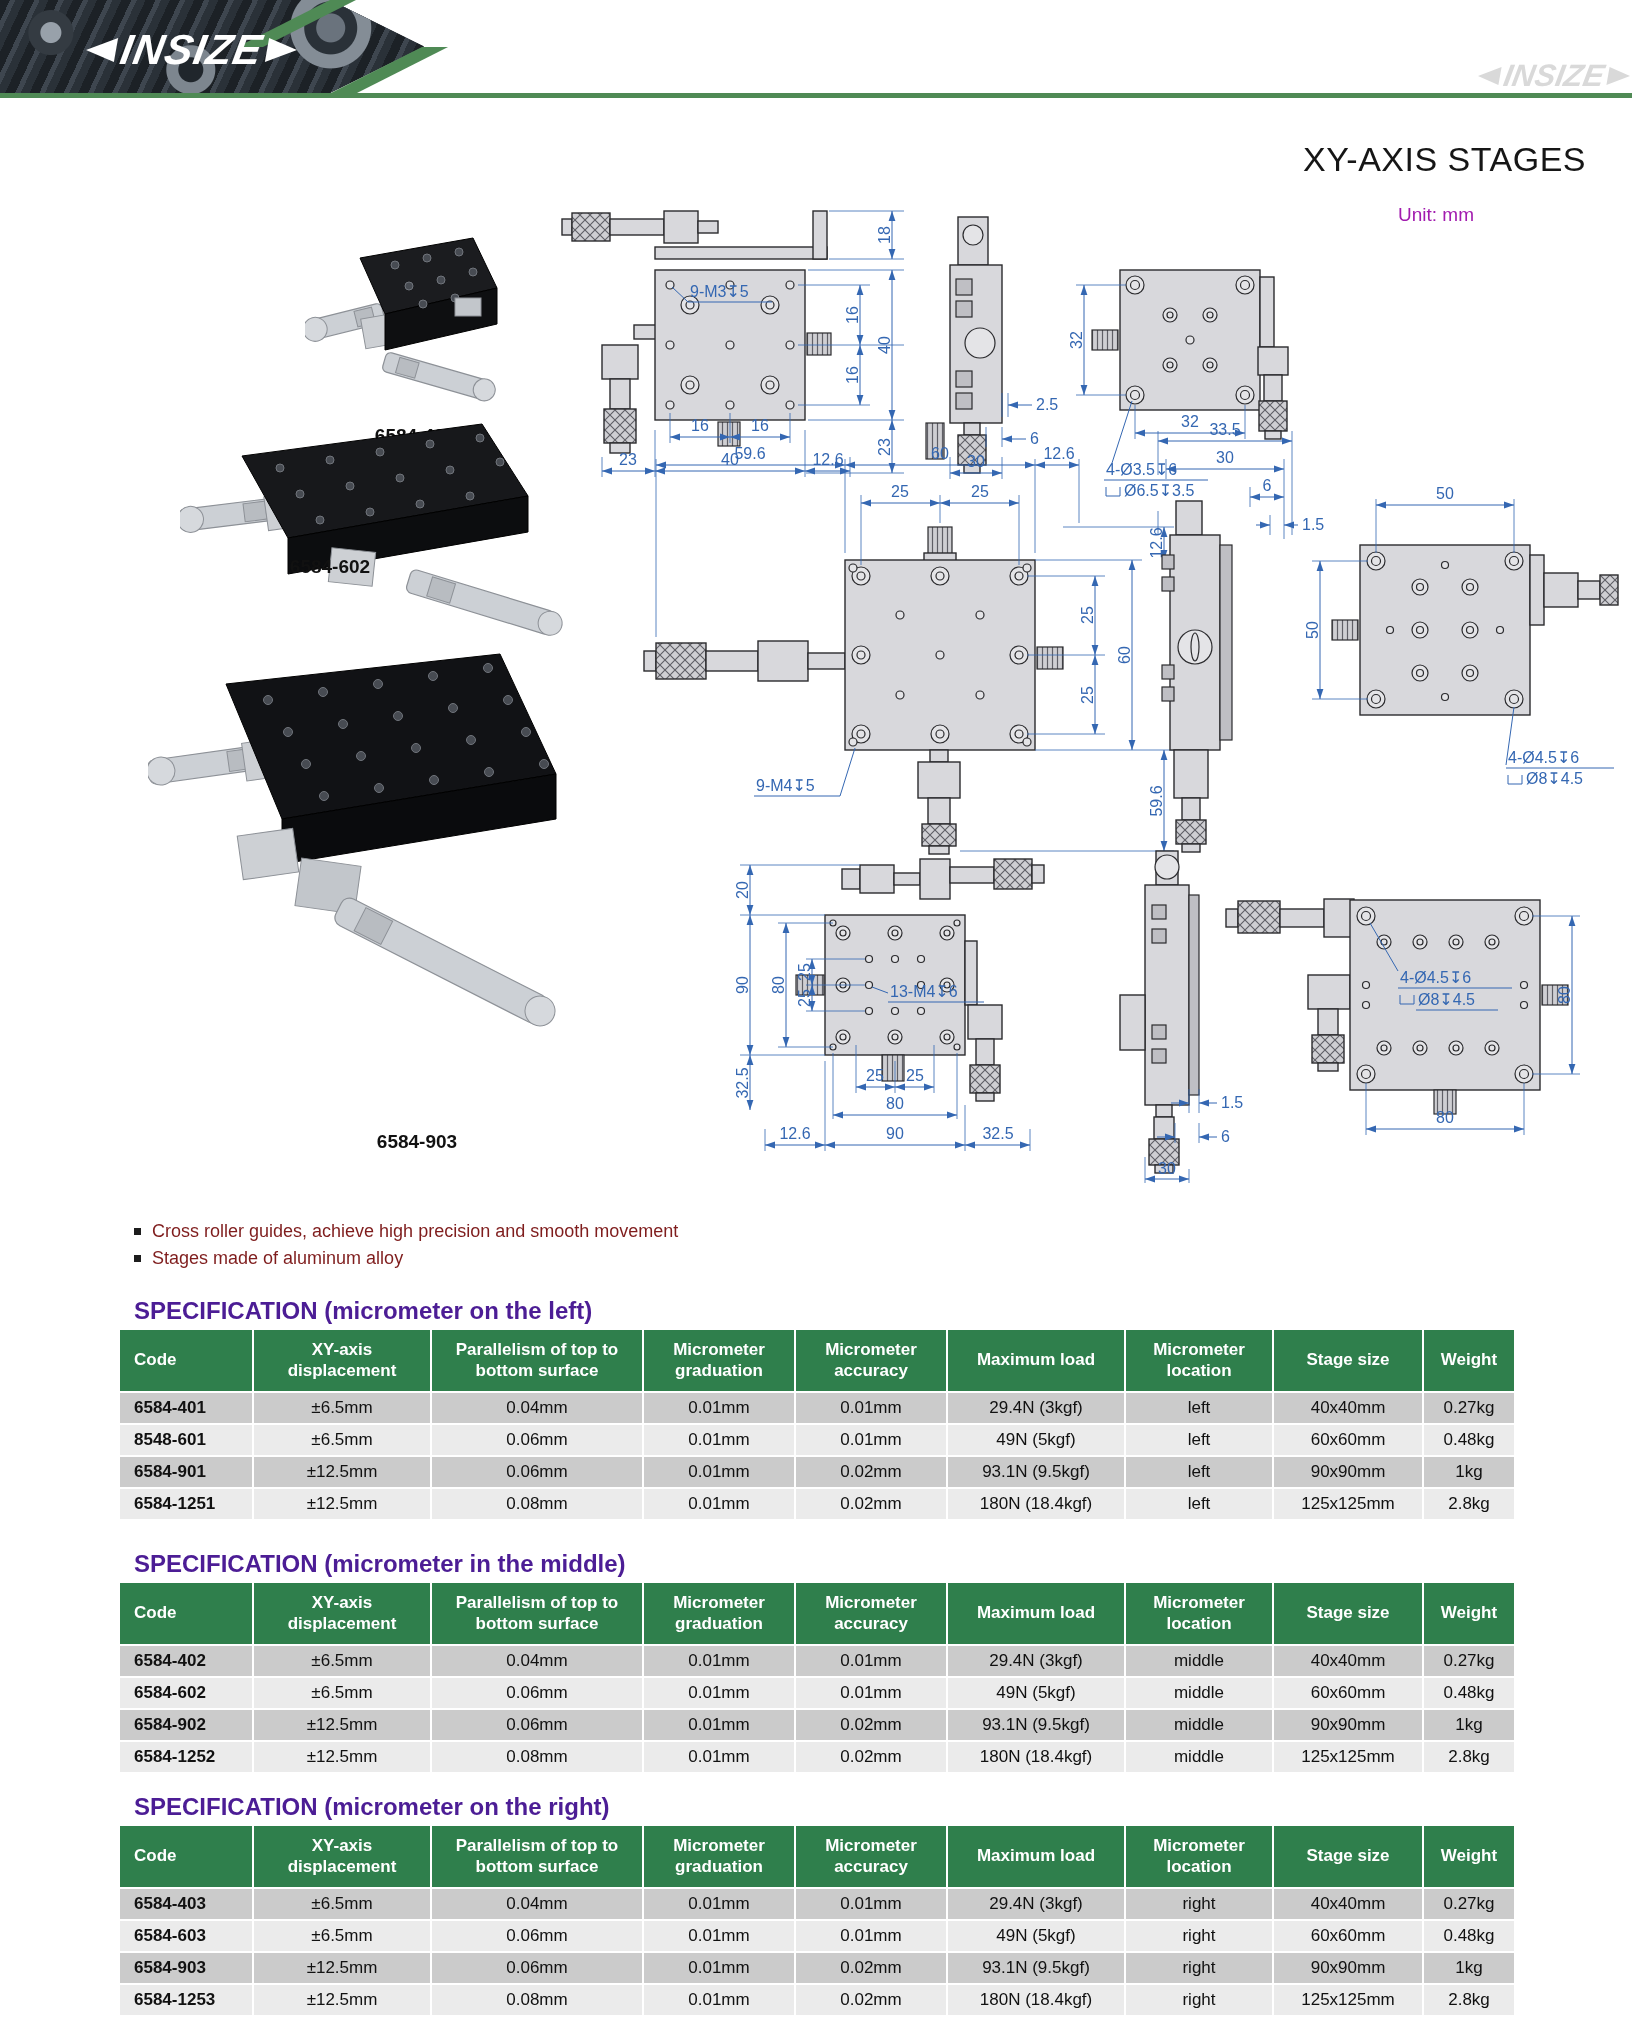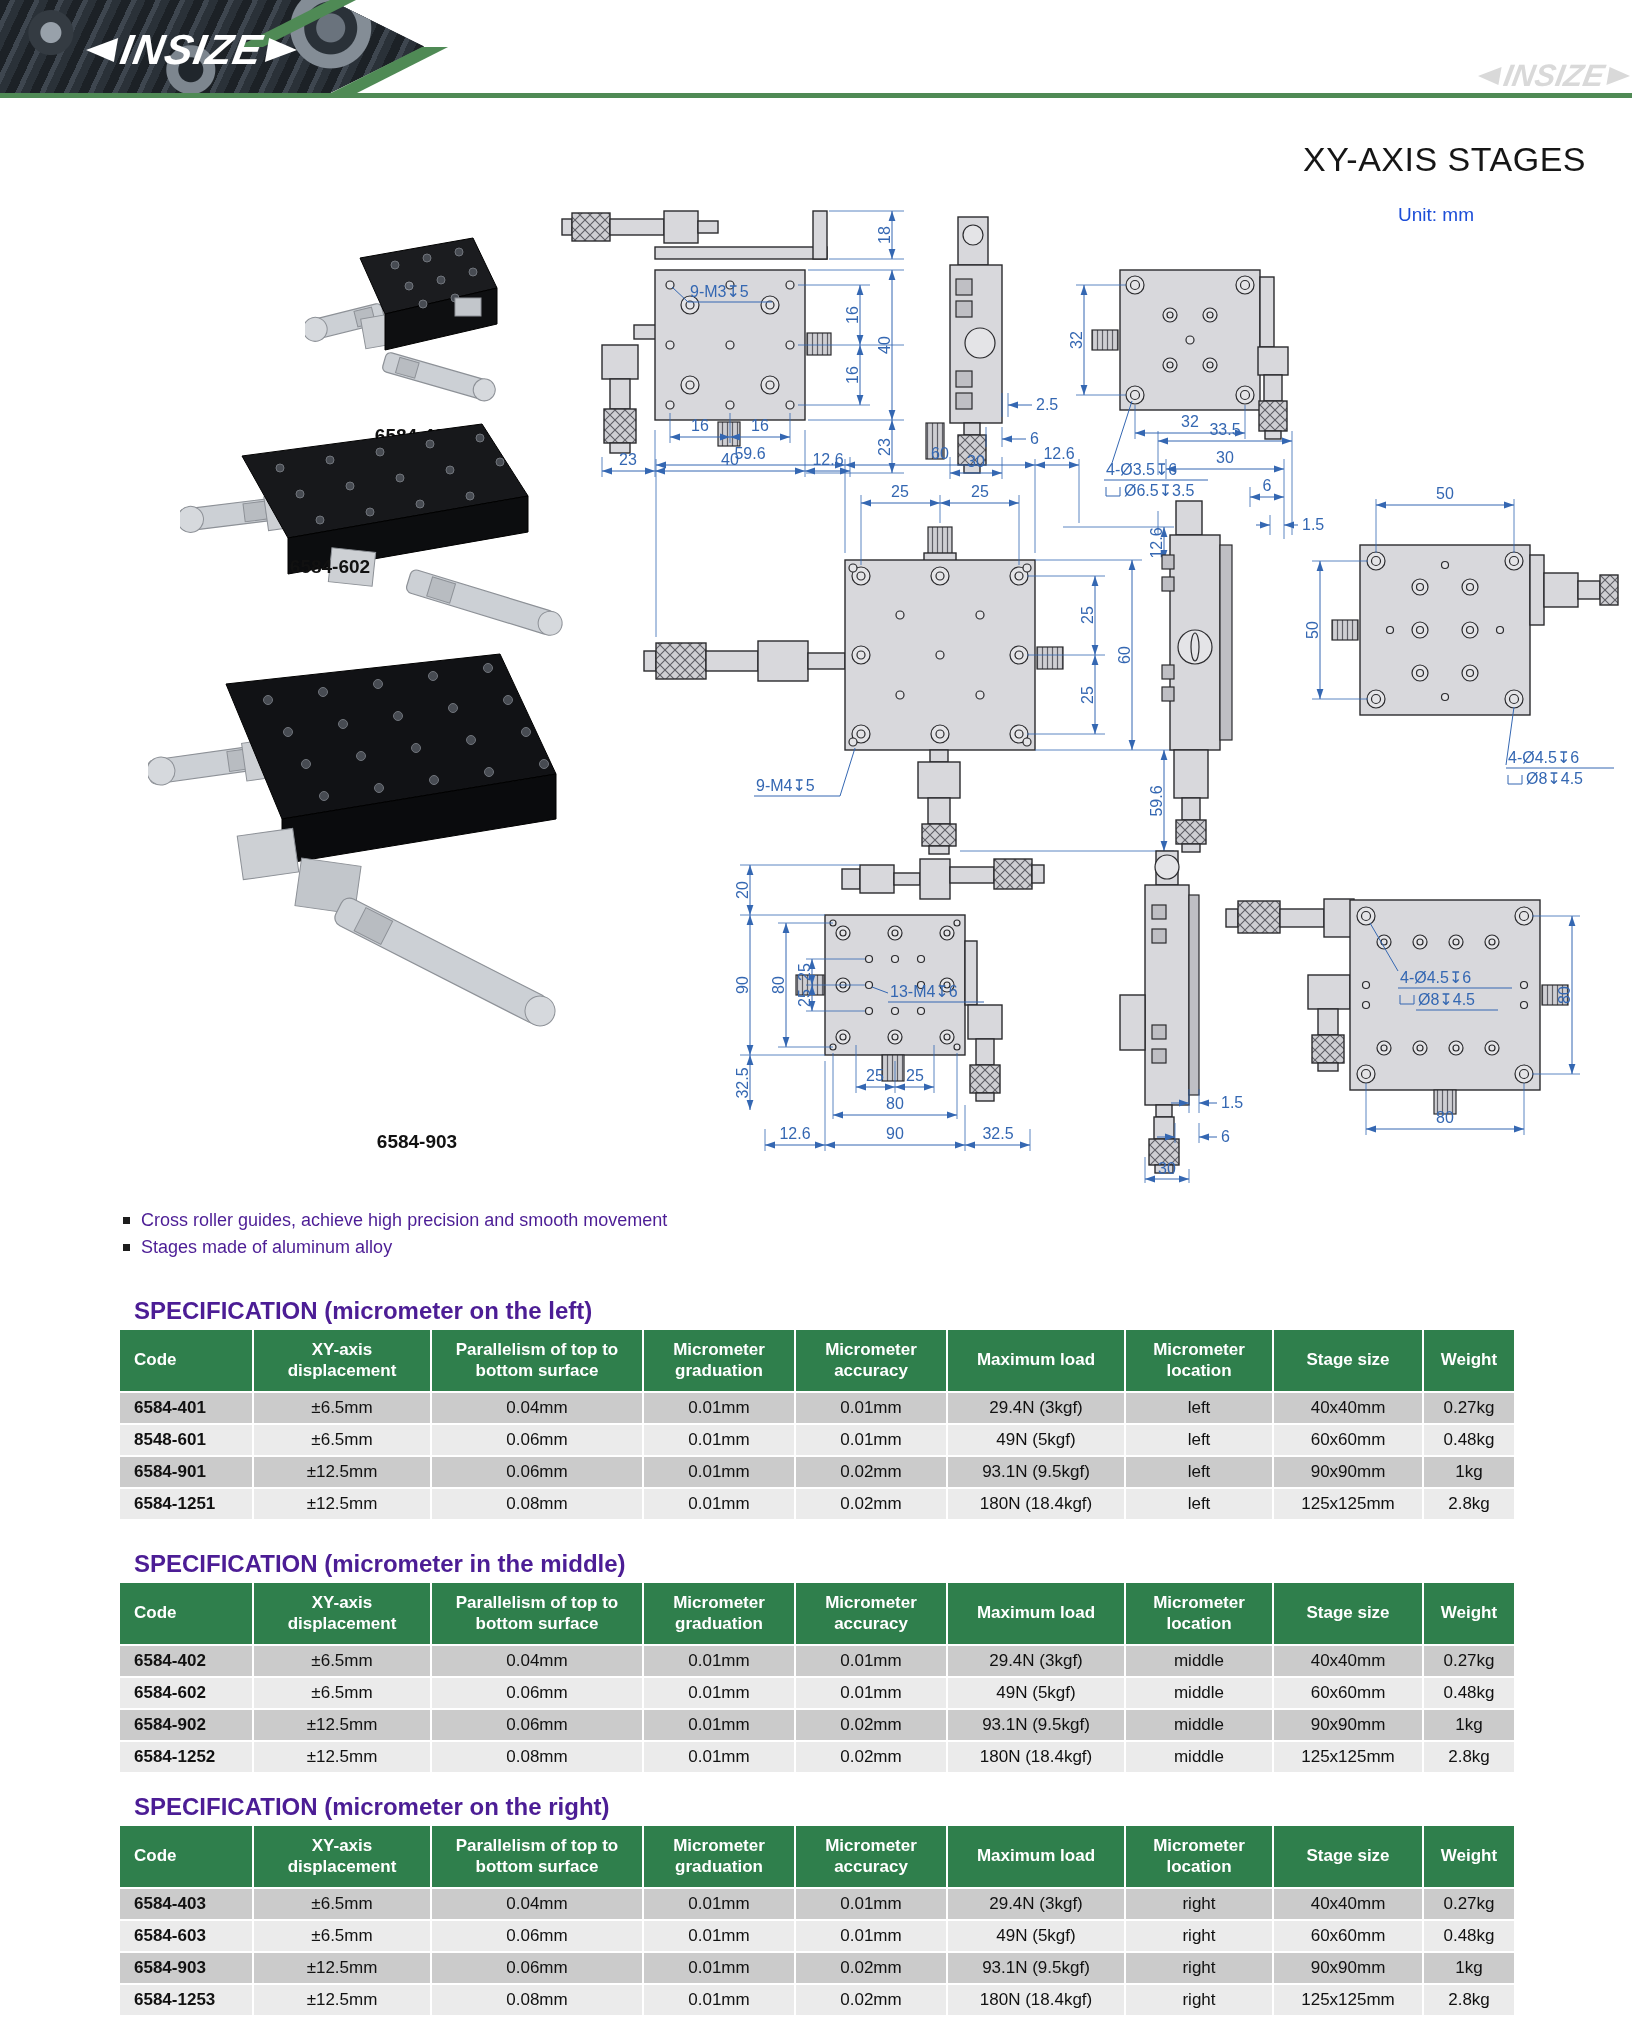--- a/index.html
+++ b/index.html
@@ -28,25 +28,25 @@
   .arr{display:inline-block;width:0;height:0;border-top:12px solid transparent;border-bottom:12px solid transparent}
   .arr.l{border-right:30px solid #fff;margin-right:5px}
   .arr.r{border-left:30px solid #fff;margin-left:5px}
   .watermark{position:absolute;right:2px;top:58px;display:flex;align-items:center;
     transform:skewX(-10deg);color:#d9d9d9;font-size:31px;font-weight:bold;font-style:italic}
   .watermark .arr{border-top-width:9px;border-bottom-width:9px}
   .watermark .arr.l{border-right:22px solid #d9d9d9;margin-right:4px}
   .watermark .arr.r{border-left:22px solid #d9d9d9;margin-left:4px}
   
   .page-title{position:absolute;top:140px;right:46px;font-size:34px;font-weight:normal;letter-spacing:.5px}
-  .unit-label{position:absolute;top:204px;right:158px;font-size:19px;color:#1d4ed8}
+  .unit-label{position:absolute;top:204px;right:158px;font-size:19px;color:#a21caf}
   
   .caption{position:absolute;width:170px;text-align:center;font-size:19px;font-weight:bold;color:#111}
   
-  .features{position:absolute;left:118px;top:1202px;margin:5px;padding:0;list-style:none;font-size:18px;color:#4c1d95}
+  .features{position:absolute;left:118px;top:1202px;margin:16px;padding:0;list-style:none;font-size:18px;color:#7f1d1d}
   .features li{display:flex;align-items:center;gap:11px;height:27px}
   .sq{width:7px;height:7px;background:#1d1d1d;flex:0 0 auto}
   
   .spec-title{position:absolute;left:134px;font-size:24px;font-weight:bold;color:#4c1d95}
   .spec-table{position:absolute;left:118px;width:1396px;border-collapse:collapse;table-layout:fixed;
     font-size:17px;color:#111}
   .spec-table th{background:#2f7f4c;color:#fff;font-weight:bold;height:61px;border:2px solid #fff;
     padding:0 5px;line-height:1.22;text-align:center}
   .spec-table td{height:30px;border:2px solid #fff;text-align:center;padding:0 3px}
   .spec-table tbody tr:nth-child(odd) td{background:#cbcbcb}

